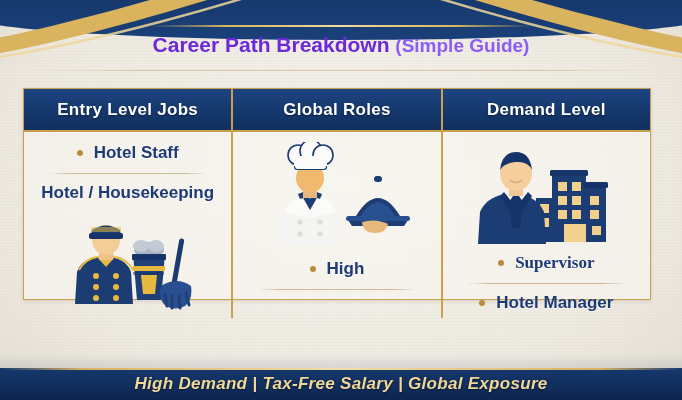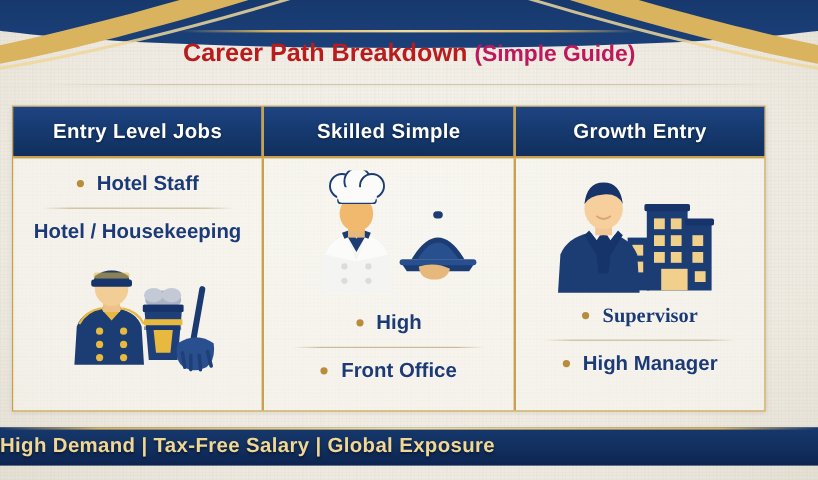--- a/index.html
+++ b/index.html
@@ -77,40 +77,40 @@
   .subtitle {
     position: absolute;
     top: 33px;
     left: 0; right: 0;
     text-align: center;
     font-size: 21px;
     font-weight: bold;
     z-index: 5;
     white-space: nowrap;
   }
-  .subtitle .primary { color: #b91c1c; }
-  .subtitle .secondary { color: #be185d; font-size: 19px; }
+  .subtitle .primary { color: #6d28d9; }
+  .subtitle .secondary { color: #8b5cf6; font-size: 19px; }
 
   .subtitle-rule {
     position: absolute;
     top: 70px;
     left: 30px;
     right: 30px;
     height: 1px;
     background: linear-gradient(90deg, rgba(185,160,110,0) 0%, rgba(185,160,110,0.5) 18%, rgba(185,160,110,0.5) 82%, rgba(185,160,110,0) 100%);
     z-index: 5;
   }
 
   
   .table-wrap {
     position: absolute;
-    left: 10px;
+    left: 23px;
     top: 88px;
     width: 628px;
-    height: 255px;
+    height: 212px;
     z-index: 6;
     display: flex;
     flex-direction: column;
     border: 1.5px solid #c9a14e;
     box-sizing: border-box;
     box-shadow: 0 1px 4px rgba(90,70,30,0.16);
     background: rgba(250,248,242,0.55);
   }
 
   .head-row {
@@ -178,27 +178,28 @@
     margin: 10px 0;
   }
 
   .art { display: block; }
   .art-block { display: flex; justify-content: center; align-items: center; }
 
   
   .bottom-banner {
     position: absolute;
     left: 0; right: 0;
-    bottom: 12px;
+    bottom: 0;
     height: 32px;
     background: linear-gradient(180deg, #16386d 0%, #12305f 50%, #0d2451 100%);
     display: flex;
     align-items: center;
-    justify-content: flex-start;
+    justify-content: center;
     z-index: 7;
+    font-style: italic;
   }
   .bottom-banner::before {
     content: "";
     position: absolute;
     left: 0; right: 0; top: 0;
     height: 2px;
     background: linear-gradient(90deg, rgba(201,161,78,0) 0%, #d7b265 12%, #f1dda4 50%, #d7b265 88%, rgba(201,161,78,0) 100%);
   }
   .bottom-text {
     color: #f0d795;
@@ -242,22 +243,22 @@
   <div class="subtitle">
     <span class="primary">Career Path Breakdown</span>
     <span class="secondary">(Simple Guide)</span>
   </div>
   <div class="subtitle-rule"></div>
 
   <div class="table-wrap">
 
     <div class="head-row">
       <div class="head-cell">Entry Level Jobs</div>
-      <div class="head-cell">Skilled Simple</div>
-      <div class="head-cell">Growth Entry</div>
+      <div class="head-cell">Global Roles</div>
+      <div class="head-cell">Demand Level</div>
     </div>
 
     <div class="body-row">
 
       <div class="body-cell">
         <div class="cell-item" style="margin-top:4px;">
           <span class="bullet"></span>
           <span>Hotel Staff</span>
         </div>
         <div class="cell-divider"></div>
@@ -355,24 +356,20 @@
               <rect x="32" y="14" width="33" height="10" fill="#fbfbfa"></rect>
               <path d="M32 22 h33" stroke="#1c3c74" stroke-width="1.4" fill="none" opacity="0"></path>
             </g>
           </svg>
         </div>
         <div class="cell-item" style="margin-top:10px;">
           <span class="bullet"></span>
           <span>High</span>
         </div>
         <div class="cell-divider"></div>
-        <div class="cell-item">
-          <span class="bullet"></span>
-          <span>Front Office</span>
-        </div>
       </div>
 
       <div class="body-cell">
         <div class="art-block" style="margin-top:2px;">
           <svg class="art" width="160" height="104" viewBox="0 0 160 104">
 
             <g>
 
               <rect x="70" y="56" width="18" height="44" fill="#1c3c74"></rect>
               <rect x="74" y="62" width="9" height="9" fill="#f0d08a"></rect>
@@ -416,21 +413,21 @@
             </g>
           </svg>
         </div>
         <div class="cell-item" style="margin-top:8px;font-family:Liberation Serif, serif;">
           <span class="bullet"></span>
           <span>Supervisor</span>
         </div>
         <div class="cell-divider"></div>
         <div class="cell-item">
           <span class="bullet"></span>
-          <span>High Manager</span>
+          <span>Hotel Manager</span>
         </div>
       </div>
 
     </div>
   </div>
 
   <div class="bottom-fade"></div>
   <div class="bottom-banner">
     <span class="bottom-text">High Demand | Tax-Free Salary | Global Exposure</span>
   </div>

